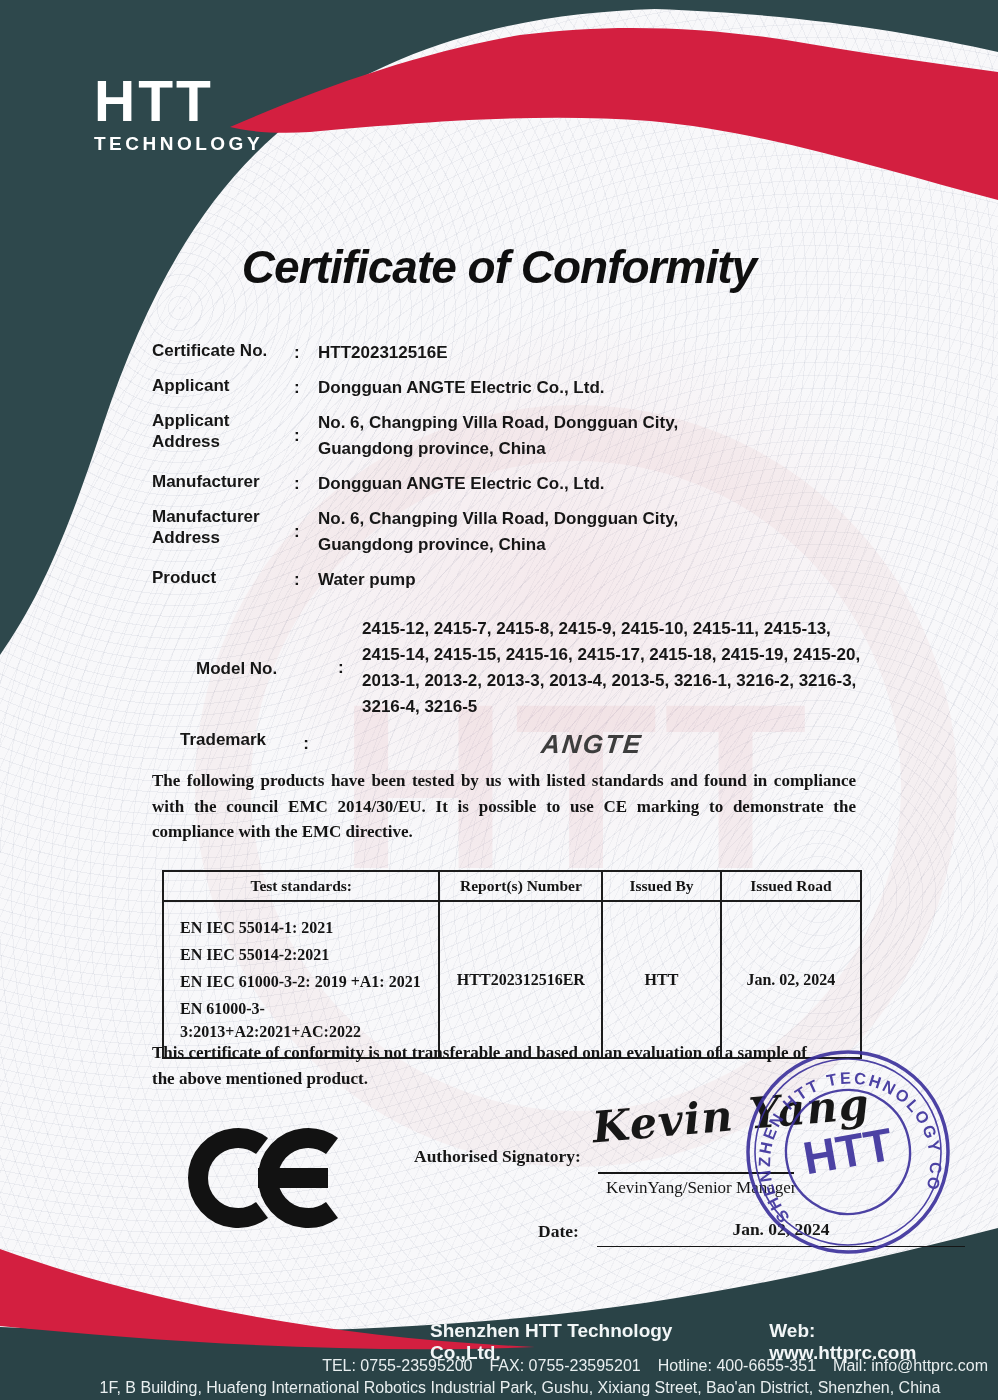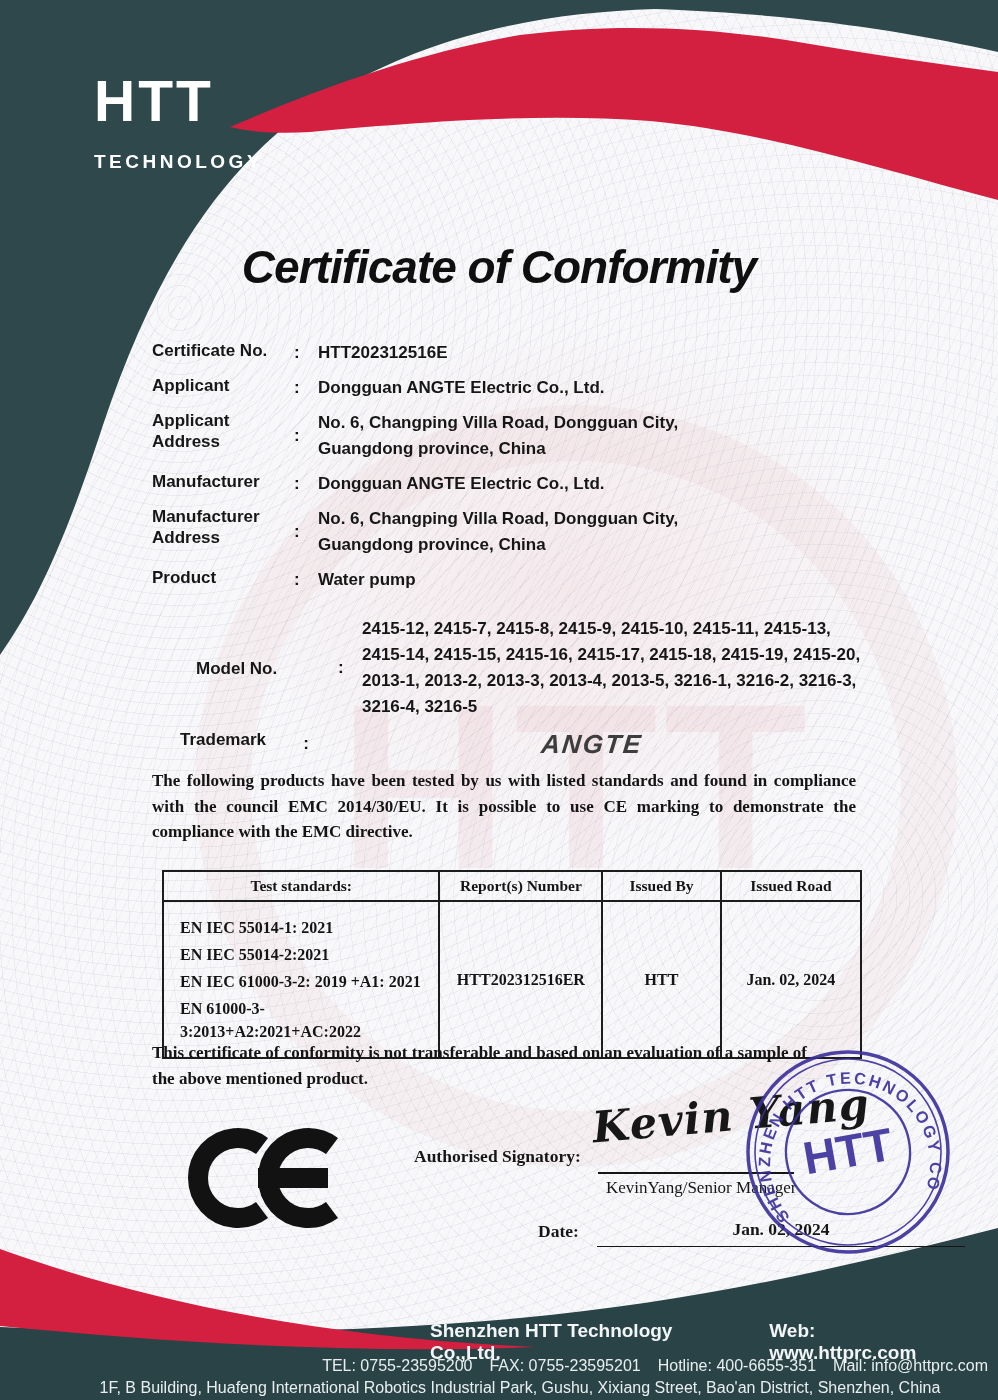--- a/index.html
+++ b/index.html
@@ -16,21 +16,21 @@
   .abs{position:absolute;}
   svg.bg{position:absolute;inset:0;z-index:1;}
   
   .wm{position:absolute;left:195px;top:405px;width:650px;height:650px;z-index:1;
       border-radius:50%;border:56px solid rgba(205,75,88,0.05);
       display:flex;align-items:center;justify-content:center;}
   .wm span{font-size:235px;font-weight:bold;letter-spacing:6px;color:rgba(205,75,88,0.07);}
   
   .logo{left:94px;top:72px;z-index:2;color:#fff;}
   .logo .big{font-size:57px;font-weight:bold;letter-spacing:3px;line-height:58px;}
-  .logo .sub{font-size:19px;font-weight:bold;letter-spacing:3.5px;margin-top:21px;}
+  .logo .sub{font-size:19px;font-weight:bold;letter-spacing:3.5px;margin-top:3px;}
   
   .title{left:0;top:240px;width:998px;text-align:center;z-index:2;
          font-size:46px;font-weight:bold;font-style:italic;letter-spacing:-1px;color:#0f0f0f;}
   
   .fields{left:152px;top:340px;width:714px;z-index:2;}
   .frow{display:flex;margin-bottom:9px;}
   .flabel{width:142px;font-weight:bold;font-size:17px;line-height:21px;flex:0 0 142px;}
   .fcolon{width:24px;flex:0 0 24px;font-weight:bold;font-size:17px;align-self:center;}
   .fvalue{flex:1;font-weight:bold;font-size:17px;line-height:26px;white-space:pre-line;}
   .frow.vcenter .flabel{align-self:center;margin-left:44px;}

